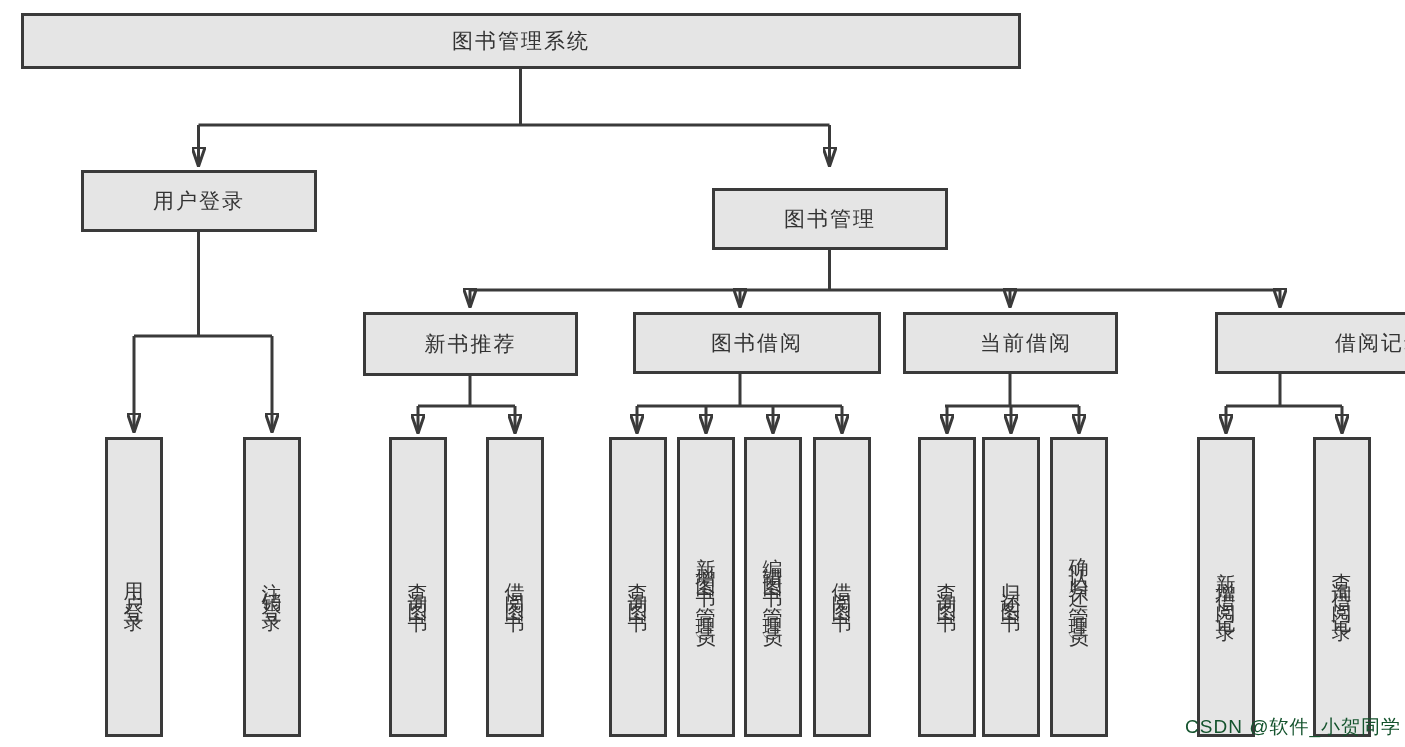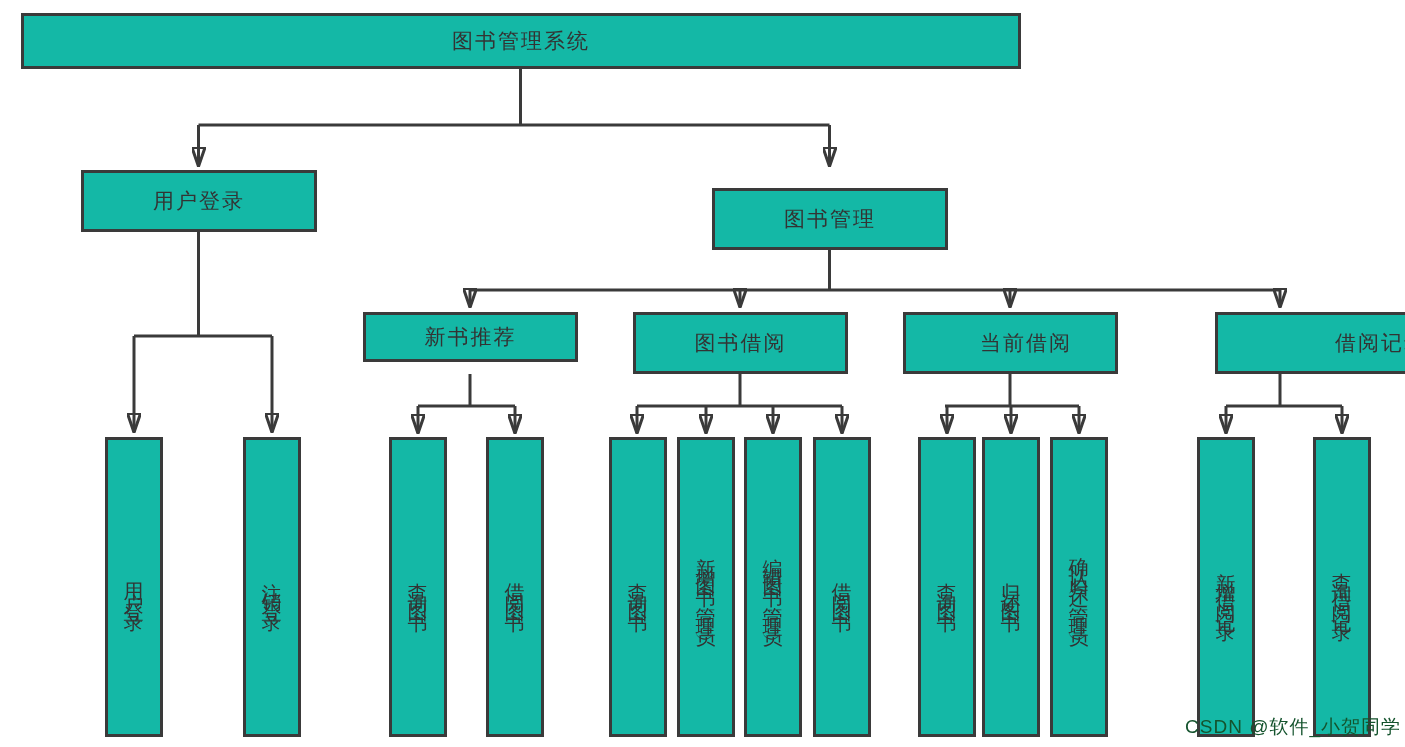--- a/index.html
+++ b/index.html
@@ -7,21 +7,21 @@
     position:relative;
     width:1405px; height:747px;
     background:#ffffff;
     font-family:"Liberation Sans","DejaVu Sans",sans-serif;
     overflow:hidden;
   }
   svg.connectors { position:absolute; left:0; top:0; width:1405px; height:747px; }
   svg.connectors path, svg.connectors line { stroke:#3a3a3a; stroke-width:3; fill:none; }
   .node {
     position:absolute; box-sizing:border-box;
-    background:#14b8a6; border:3px solid #3a3a3a;
+    background:#e5e5e5; border:3px solid #3a3a3a;
     display:flex; align-items:center; justify-content:center;
     color:#333333; font-size:21px; letter-spacing:2px;
     white-space:nowrap;
   }
   .node.leaf { font-size:20px; }
   .node.leaf .vtext {
     writing-mode:vertical-rl;
     text-orientation:mixed;
     letter-spacing:10px;
     line-height:1;
@@ -79,24 +79,24 @@
     <span>图书管理系统</span>
   </div>
 
   <div class="node l2" style="left:81px; top:170px; width:236px; height:62px;">
     <span>用户登录</span>
   </div>
   <div class="node l2" style="left:712px; top:188px; width:236px; height:62px;">
     <span>图书管理</span>
   </div>
 
-  <div class="node l3" style="left:363px; top:312px; width:215px; height:50px;">
+  <div class="node l3" style="left:363px; top:312px; width:215px; height:64px;">
     <span>新书推荐</span>
   </div>
-  <div class="node l3" style="left:633px; top:312px; width:215px; height:62px;">
+  <div class="node l3" style="left:633px; top:312px; width:248px; height:62px;">
     <span>图书借阅</span>
   </div>
   <div class="node l3" style="left:903px; top:312px; width:215px; height:62px;padding-left:31px;">
     <span>当前借阅</span>
   </div>
   <div class="node l3" style="left:1215px; top:312px; width:215px; height:62px;justify-content:flex-end;">
     <span>借阅记录</span>
   </div>
 
   <div class="node leaf" style="left:105px; top:437px; width:58px; height:300px;">

